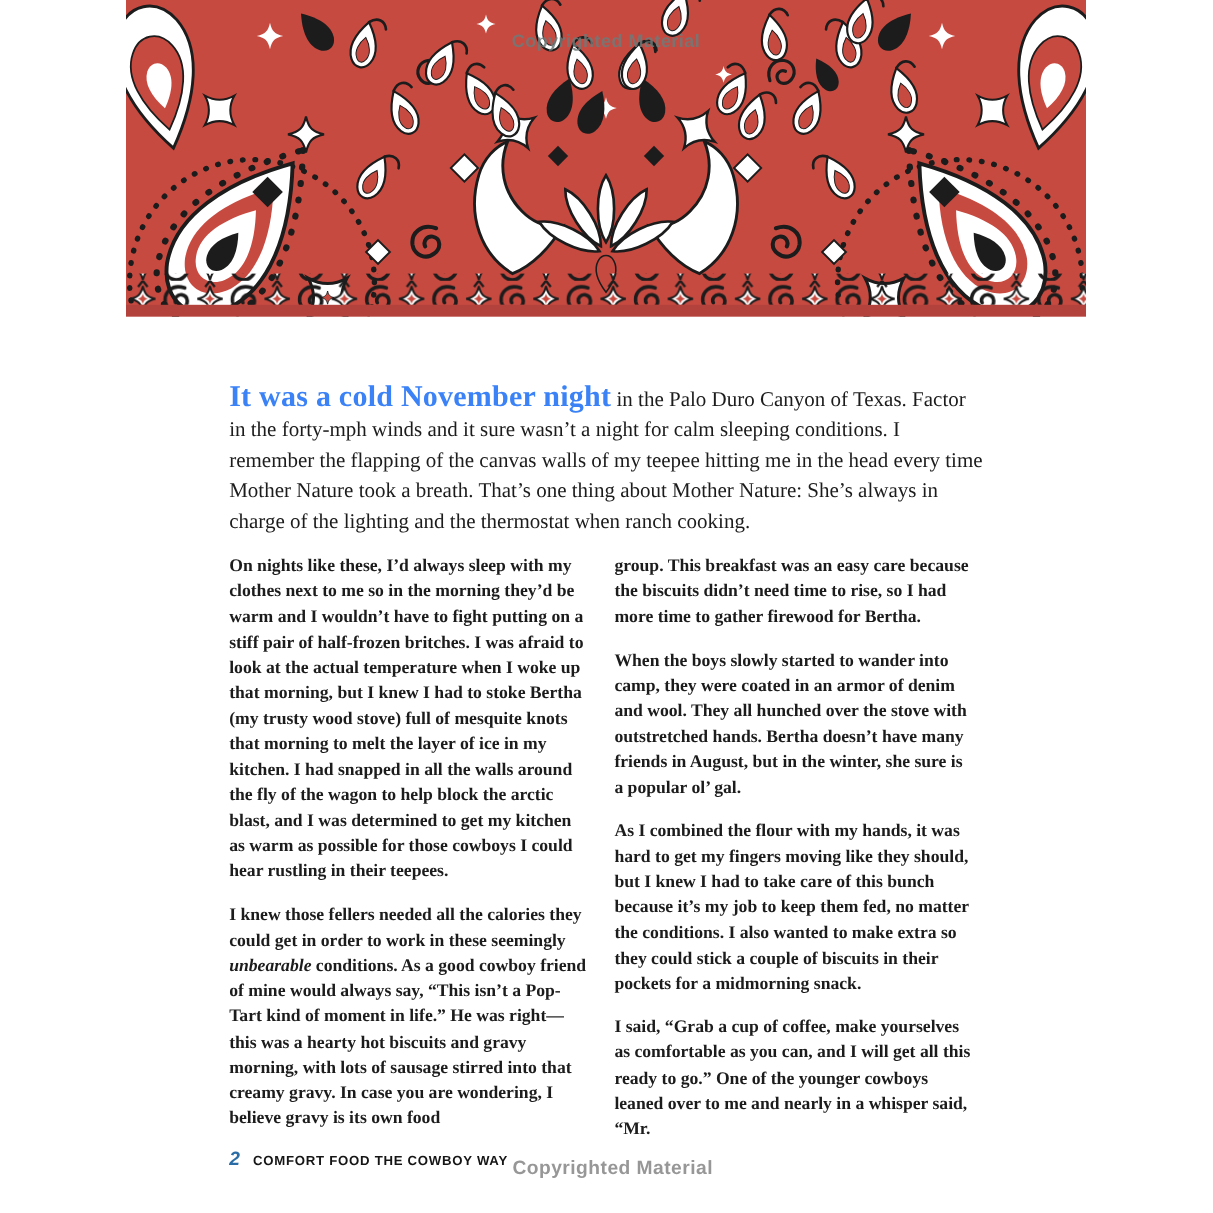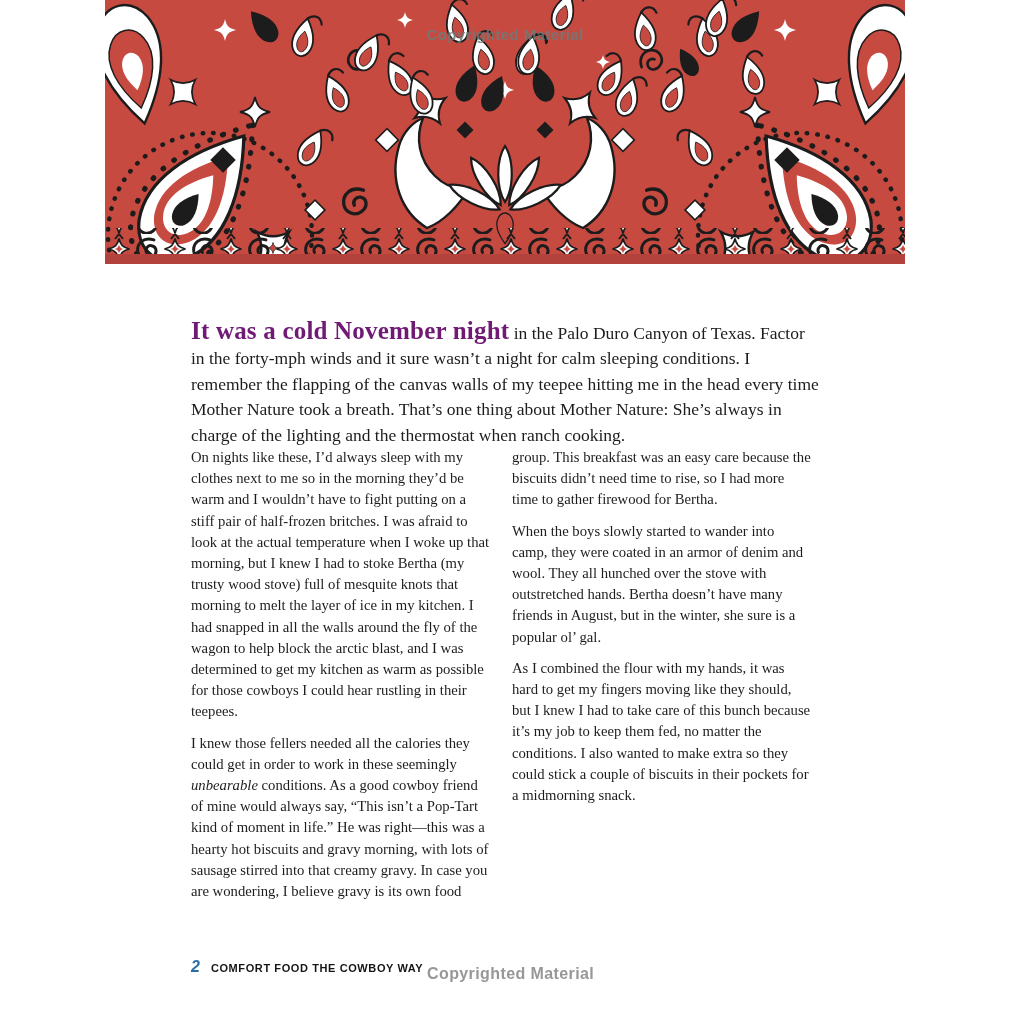--- a/index.html
+++ b/index.html
@@ -15,28 +15,28 @@
   .watermark-top{
     position:absolute;left:0;top:26px;width:100%;text-align:center;
     font-family:"Liberation Sans","DejaVu Sans",sans-serif;
     font-size:15px;font-weight:700;letter-spacing:.4px;color:#6f7a78;opacity:.85;
   }
   .lead{
     position:absolute;left:191px;top:300px;width:630px;
     font-size:17.5px;line-height:25.6px;color:#1c1c1c;
   }
   .lead b.head{
-    font-size:25px;font-weight:700;color:#701a75;letter-spacing:.2px;
+    font-size:25px;font-weight:700;color:#3b82f6;letter-spacing:.2px;
   }
   .cols{
     position:absolute;left:191px;top:447px;width:621px;
     display:flex;gap:21px;
   }
   .col{width:300px;font-size:14.7px;line-height:21.2px;color:#1c1c1c;}
-  .col p{margin:0 0 10px 0;}
+  .col p{margin:15px 0 10px 0;font-weight:bold;}
   .col .ital{font-style:italic;}
   .footer{
     position:absolute;left:191px;top:958px;height:22px;display:flex;align-items:baseline;
     font-family:"Liberation Sans","DejaVu Sans",sans-serif;
   }
   .pagenum{
     font-size:16px;font-weight:700;color:#2a6da6;margin-right:11px;font-style:italic;
   }
   .booktitle{
     font-size:11px;font-weight:700;letter-spacing:.6px;color:#151515;
@@ -161,20 +161,21 @@
 
 <div class="cols">
   <div class="col">
     <p>On nights like these, I’d always sleep with my clothes next to me so in the morning they’d be warm and I wouldn’t have to fight putting on a stiff pair of half-frozen britches. I was afraid to look at the actual temperature when I woke up that morning, but I knew I had to stoke Bertha (my trusty wood stove) full of mesquite knots that morning to melt the layer of ice in my kitchen. I had snapped in all the walls around the fly of the wagon to help block the arctic blast, and I was determined to get my kitchen as warm as possible for those cowboys I could hear rustling in their teepees.</p>
     <p><span>I knew those fellers needed all the calories they could get in order to work in these seemingly </span><span class="ital">unbearable</span><span> conditions. As a good cowboy friend of mine would always say, “This isn’t a Pop-Tart kind of moment in life.” He was right—this was a hearty hot biscuits and gravy morning, with lots of sausage stirred into that creamy gravy. In case you are wondering, I believe gravy is its own food</span></p>
   </div>
   <div class="col">
     <p>group. This breakfast was an easy care because the biscuits didn’t need time to rise, so I had more time to gather firewood for Bertha.</p>
     <p>When the boys slowly started to wander into camp, they were coated in an armor of denim and wool. They all hunched over the stove with outstretched hands. Bertha doesn’t have many friends in August, but in the winter, she sure is a popular ol’ gal.</p>
     <p>As I combined the flour with my hands, it was hard to get my fingers moving like they should, but I knew I had to take care of this bunch because it’s my job to keep them fed, no matter the conditions. I also wanted to make extra so they could stick a couple of biscuits in their pockets for a midmorning snack.</p>
+    <p>I said, “Grab a cup of coffee, make yourselves as comfortable as you can, and I will get all this ready to go.” One of the younger cowboys leaned over to me and nearly in a whisper said, “Mr.</p>
   </div>
 </div>
 
 <div class="footer">
   <span class="pagenum">2</span>
   <span class="booktitle">COMFORT FOOD THE COWBOY WAY</span>
 </div>
 <div class="watermark-bottom">Copyrighted Material</div>
 
 </body></html>

